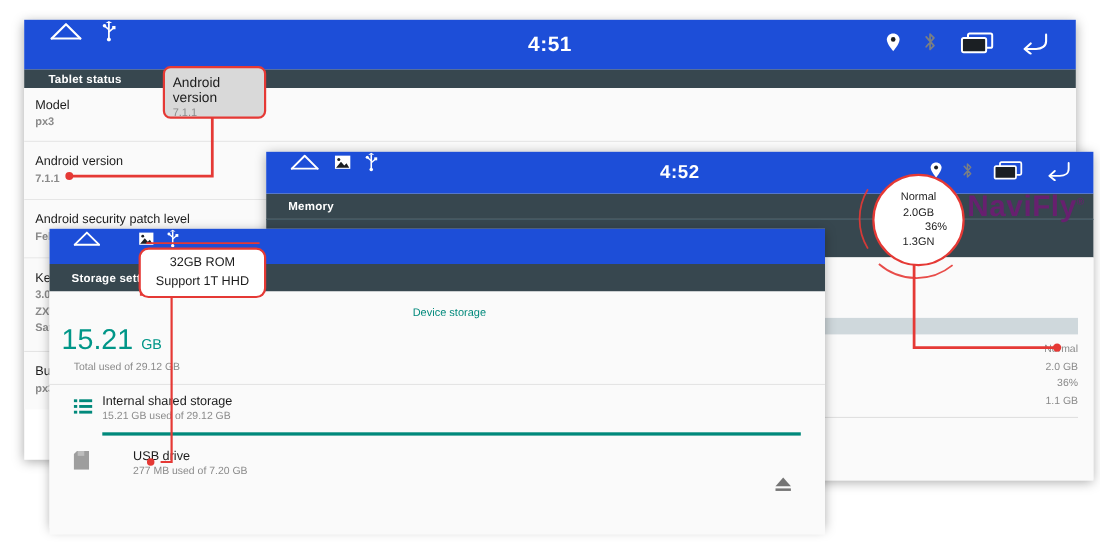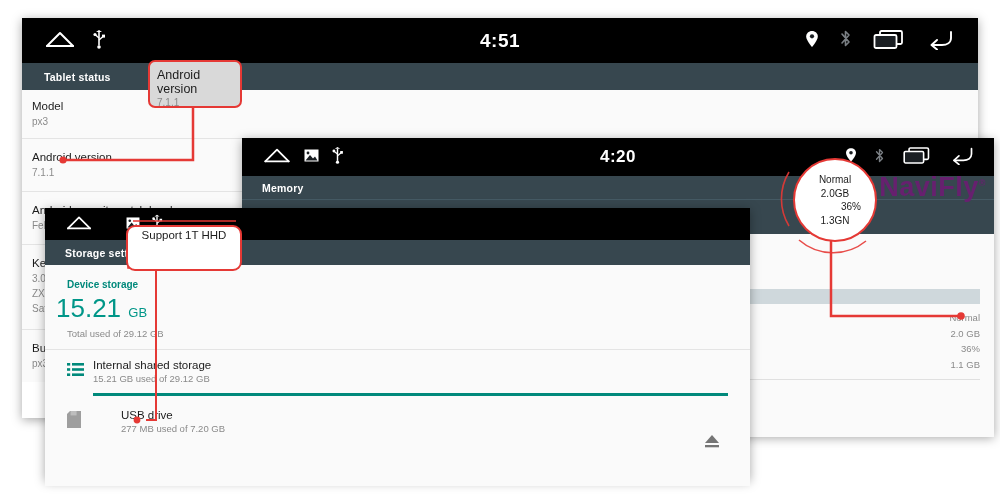--- a/index.html
+++ b/index.html
@@ -1,38 +1,38 @@
 <!DOCTYPE html>
 <html><head>
 <meta charset="utf-8">
 <style>
   html,body{margin:0;padding:0;background:#ffffff;}
   body{width:1000px;height:500px;position:relative;overflow:hidden;
        font-family:"Liberation Sans","DejaVu Sans",sans-serif;}
 
   
   .win{position:absolute;background:#ffffff;box-shadow:0 2px 10px rgba(0,0,0,.35);}
-  .statusbar{background:#000000;height:100%;display:flex;align-items:center;
+  .statusbar{background:#1d4ed8;height:100%;display:flex;align-items:flex-start;
              position:relative;color:#ffffff;}
   .sb-left{display:flex;align-items:center;gap:16px;padding-left:22px;}
   .sb-right{display:flex;align-items:center;gap:20px;position:absolute;right:22px;top:50%;
             transform:translateY(-50%);}
   .sb-clock{position:absolute;left:50%;top:50%;transform:translate(-50%,-50%);
             font-size:19px;font-weight:600;letter-spacing:.5px;}
   .appbar{background:#37474f;display:flex;align-items:center;}
   .appbar-title{color:#ffffff;font-size:10.5px;font-weight:bold;padding-left:22px;letter-spacing:.2px;}
 
   
   #win-status{left:22px;top:18px;width:956px;height:400px;}
   #win-status .statusbar{height:45px;}
-  #win-status .appbar{height:27px;}
+  #win-status .appbar{height:17px;}
   .list{background:#fafafa;}
   .row{padding:9px 0 9px 10px;border-bottom:1px solid #e4e4e4;background:#fafafa;}
   .row .t{font-size:11.5px;color:#1c1c1c;line-height:15px;}
-  .row .s{font-size:10px;color:#8a8a8a;line-height:14px;margin-top:1px;}
+  .row .s{font-size:10px;color:#8a8a8a;line-height:14px;margin-top:1px;font-weight:bold;}
 
   
   #win-memory{left:242px;top:138px;width:752px;height:298px;}
   #win-memory .statusbar{height:38px;}
   #win-memory .sb-clock{font-size:17px;}
   #win-memory .appbar{height:23px;}
   .spinner-bar{background:#37474f;height:34px;display:flex;align-items:center;
                padding-left:38px;border-top:1px solid #455a64;}
   .spinner-label{color:#ffffff;font-size:13.5px;}
   .caret{width:0;height:0;border-left:5px solid transparent;border-right:5px solid transparent;
@@ -52,21 +52,21 @@
   .apps-s{font-size:9.5px;color:#8a8a8a;margin-top:2px;}
   .watermark{position:absolute;right:8px;top:34px;font-size:27px;color:#701a75;
              font-weight:600;letter-spacing:.5px;opacity:.85;}
   .watermark sup{font-size:9px;vertical-align:super;}
 
   
   #win-storage{left:45px;top:208px;width:705px;height:272px;}
   #win-storage .statusbar{height:32px;}
   #win-storage .appbar{height:25px;}
   .st-body{background:#fafafa;height:calc(100% - 57px);padding-top:6px;}
-  .st-head{color:#00897b;font-size:10px;font-weight:bold;padding:8px 0 0 22px;}
+  .st-head{color:#00897b;font-size:10px;font-weight:normal;padding:8px 0 0 22px;text-align:center;}
   .st-big{color:#009688;font-size:26px;font-weight:300;padding-left:11px;line-height:30px;margin-top:3px;}
   .st-big .u{font-size:13px;font-weight:400;}
   .st-sub{font-size:9.5px;color:#8a8a8a;padding-left:22px;margin-top:0px;}
   .st-item{display:flex;align-items:center;padding:9px 0 4px 22px;}
   .st-ico{width:26px;flex:none;}
   .st-txt .t{font-size:11.5px;color:#1c1c1c;}
   .st-txt .s{font-size:9.5px;color:#8a8a8a;margin-top:2px;}
   .st-line{height:2.5px;background:#00897b;margin:5px 22px 0 48px;}
   .st-div{border-top:1px solid #e4e4e4;margin-top:10px;}
   .eject{position:absolute;right:30px;bottom:28px;}
@@ -195,21 +195,21 @@
             <circle cx="7" cy="18" r="1.8" fill="#fff"></circle>
             <line x1="7" y1="16.5" x2="7" y2="3" stroke="#fff" stroke-width="1.6"></line>
             <path d="M4 3 L7 1 L10 3 Z" fill="#fff"></path>
             <line x1="7" y1="11" x2="11" y2="7.5" stroke="#fff" stroke-width="1.4"></line>
             <rect x="10" y="5.6" width="3" height="3" fill="#fff"></rect>
             <line x1="7" y1="9" x2="3.5" y2="6" stroke="#fff" stroke-width="1.4"></line>
             <circle cx="3" cy="5.5" r="1.6" fill="#fff"></circle>
           </svg>
       </span>
     </div>
-    <div class="sb-clock">4:20</div>
+    <div class="sb-clock">4:52</div>
     <div class="sb-right" style="gap:17px;right:18px;">
       <span>
         <svg width="12" height="16" viewBox="0 0 14 18">
             <path d="M7 1 C3.7 1 1.2 3.4 1.2 6.5 C1.2 10.6 7 17 7 17 C7 17 12.8 10.6 12.8 6.5 C12.8 3.4 10.3 1 7 1 Z" fill="#fff"></path>
             <circle cx="7" cy="6.3" r="2.1" fill="#1b1f23"></circle>
           </svg>
       </span>
       <span>
         <svg width="11" height="17" viewBox="0 0 13 19">
             <path d="M3 5 L10 13 L6.5 16.5 L6.5 2.5 L10 6 L3 14" fill="none" stroke="#7a7f84" stroke-width="1.6" stroke-linejoin="round" stroke-linecap="round"></path>
@@ -382,20 +382,21 @@
   <path d="M789,172 A52,52 0 0 0 789,226" fill="none" stroke="#e53935" stroke-width="1.6" opacity=".9"></path>
   <path d="M799,240 A52,52 0 0 0 866,241" fill="none" stroke="#e53935" stroke-width="1.6" opacity=".9"></path>
 </svg>
 
 <div class="callout" id="callout-version">
   <div class="c1">Android version</div>
   <div class="c2">7.1.1</div>
 </div>
 
 <div class="callout" id="callout-rom">
+  <div class="p">32GB ROM</div>
   <div>Support 1T HHD</div>
 </div>
 
 <div class="bubble" id="bubble-mem">
   <div>Normal</div>
   <div>2.0GB</div>
   <div class="r">36%</div>
   <div>1.3GN</div>
 </div>
 

